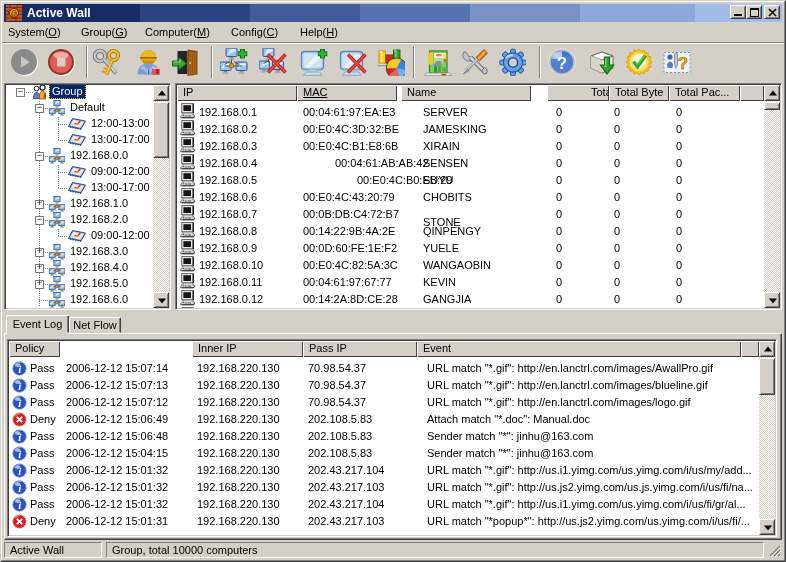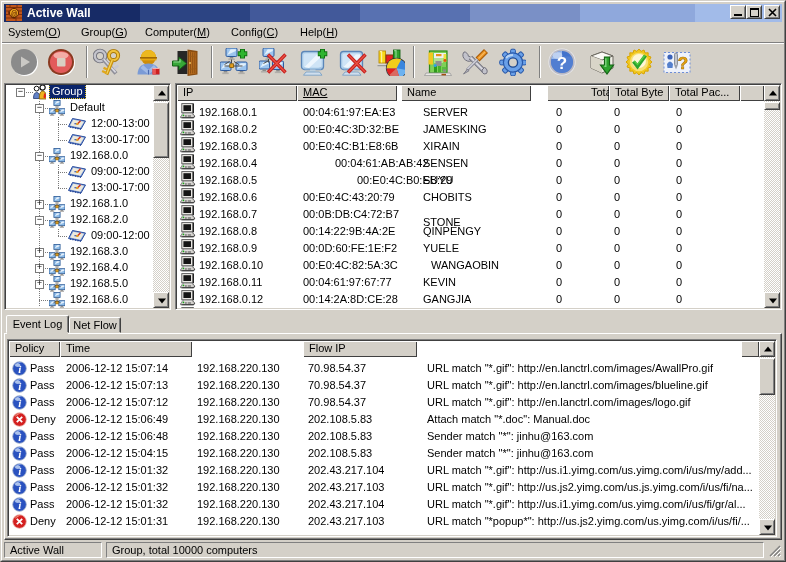--- a/index.html
+++ b/index.html
@@ -704,21 +704,21 @@
         <rect x="3.4" y="2.2" width="7.6" height="5.8" fill="#151515"></rect>
         <path d="M13.4 0.6 v9.6" stroke="#222" stroke-width="1.2"></path>
         <path d="M0.8 13.6 L3 10.4 h9.2 l2.4 2.5 v1 l-1 0.9 h-12.8 z" fill="#d2d0cc" stroke="#444" stroke-width="0.9"></path>
         <path d="M1.6 13.2 L3.4 10.9 h8.6" stroke="#f4f3f0" stroke-width="0.9" fill="none"></path>
         <circle cx="3.4" cy="12.3" r="0.9" fill="#18a018"></circle>
         <path d="M5 13 h1.8 M7.8 13 h3.2" stroke="#555" stroke-width="1"></path>
         <path d="M2.2 14.7 h10.8 l1.6 -1" stroke="#333" stroke-width="0.9" fill="none"></path>
       </svg></div>
     <div class="cell" style="left:22px;top:158px;">192.168.0.10</div>
     <div class="cell" style="left:126px;top:158px;">00:E0:4C:82:5A:3C</div>
-    <div class="cell" style="left:246px;top:158px;margin-left:8px;">WANGAOBIN</div>
+    <div class="cell" style="left:246px;top:158px;">WANGAOBIN</div>
     <div class="cell" style="left:379px;top:158px;">0</div>
     <div class="cell" style="left:437px;top:158px;">0</div>
     <div class="cell" style="left:499px;top:158px;">0</div>
     <div style="position:absolute;left:3px;top:172px;width:16px;height:16px;"><svg width="16" height="16" viewBox="0 0 16 16">
         <rect x="1.8" y="0.6" width="11" height="9.2" fill="#e9e7e3" stroke="#555" stroke-width="0.9"></rect>
         <rect x="3.4" y="2.2" width="7.6" height="5.8" fill="#151515"></rect>
         <path d="M13.4 0.6 v9.6" stroke="#222" stroke-width="1.2"></path>
         <path d="M0.8 13.6 L3 10.4 h9.2 l2.4 2.5 v1 l-1 0.9 h-12.8 z" fill="#d2d0cc" stroke="#444" stroke-width="0.9"></path>
         <path d="M1.6 13.2 L3.4 10.9 h8.6" stroke="#f4f3f0" stroke-width="0.9" fill="none"></path>
         <circle cx="3.4" cy="12.3" r="0.9" fill="#18a018"></circle>
@@ -770,22 +770,23 @@
       <path d="M8 10.5 L12 5.5 L4 5.5 Z" fill="#000"></path>
     </svg></div>
 <div class="btn" style="position:absolute;left:764px;top:102px;width:16px;height:8px;"></div>
 <div style="position:absolute;left:69px;top:317px;width:52px;height:16px;background:#d4d0c8;border:1px solid;border-color:#fff #404040 transparent #fff;box-shadow:inset -1px 0 0 #808080;border-radius:2px 2px 0 0;text-align:center;line-height:15px;">Net Flow</div>
 <div style="position:absolute;left:6px;top:315px;width:63px;height:18px;background:#d4d0c8;border:1px solid;border-color:#fff #404040 transparent #fff;box-shadow:inset -1px 0 0 #808080;border-radius:2px 2px 0 0;text-align:center;line-height:17px;">Event Log</div>
 <div style="position:absolute;left:4px;top:333px;width:778px;height:207px;background:#d4d0c8;border:1px solid;border-color:#fff #404040 #404040 #fff;box-shadow:inset -1px -1px 0 #808080;"></div>
 <div style="position:absolute;left:7px;top:332px;width:61px;height:2px;background:#d4d0c8;"></div>
 <div style="position:absolute;left:7px;top:339px;width:770px;height:198px;background:#fff;"></div>
 <div style="position:absolute;left:9px;top:341px;width:750px;height:16px;">
     <div class="hcell" style="left:0px;width:51px;">Policy</div>
-    <div class="hcell" style="left:51px;width:132px;">Time</div>
-    <div class="hcell" style="left:294px;width:114px;">Flow IP</div>
+    <div class="hcell" style="left:183px;width:111px;">Inner IP</div>
+    <div class="hcell" style="left:294px;width:114px;">Pass IP</div>
+    <div class="hcell" style="left:408px;width:324px;">Event</div>
     <div class="hcell" style="left:732px;width:18px;"></div>
   </div>
 <div style="position:absolute;left:9px;top:357px;width:750px;height:178px;overflow:hidden;">
     <div style="position:absolute;left:3px;top:4px;width:15px;height:15px;"><svg width="15" height="15" viewBox="0 0 15 15">
         <circle cx="7.5" cy="7.5" r="6.8" fill="#2a52c0" stroke="#98a8c8" stroke-width="0.8"></circle>
         <path d="M2.5 5 a6.8 6.8 0 0 1 7 -4 Z" fill="#88a8e8"></path>
         <ellipse cx="5.8" cy="4.2" rx="2.8" ry="1.8" fill="#b8ccf0" opacity="0.9"></ellipse>
         <text x="7.8" y="11.8" font-size="11" font-weight="bold" font-style="italic" font-family="Liberation Serif,serif" fill="#fff" text-anchor="middle">i</text>
       </svg></div>
     <div class="cell" style="left:21px;top:5px;">Pass</div>

